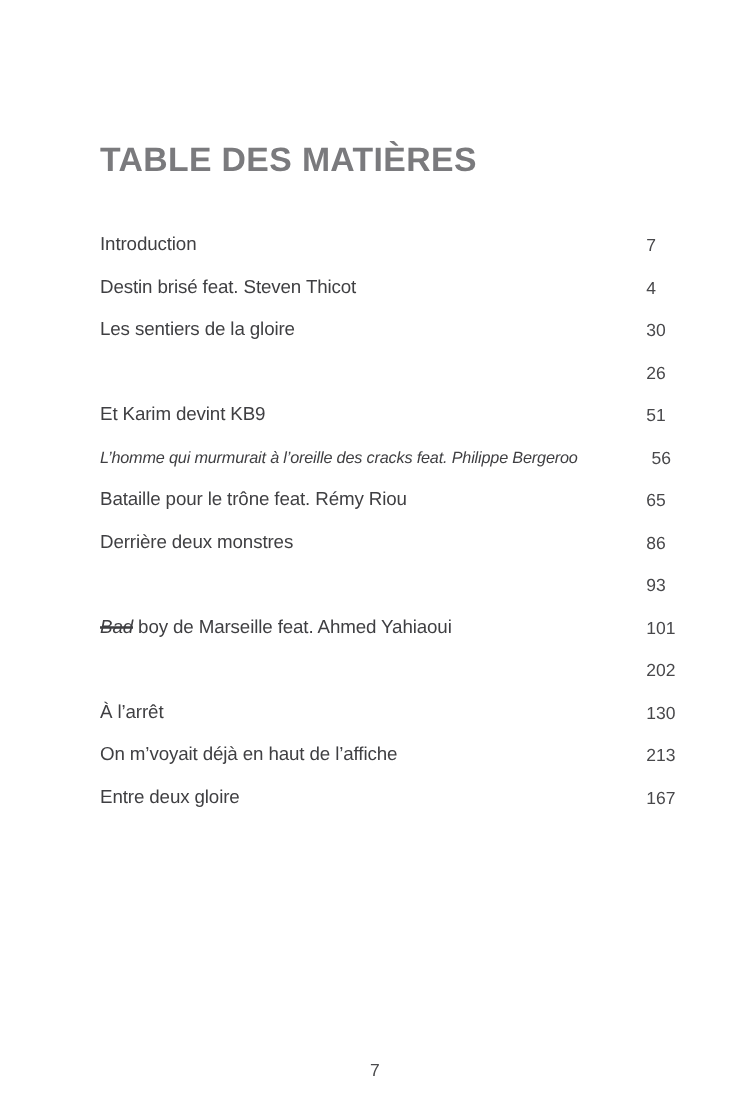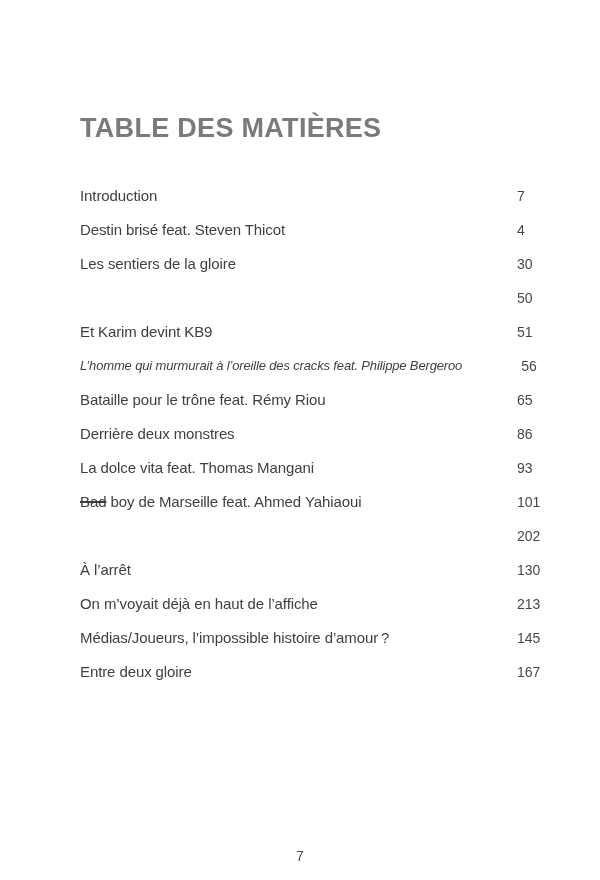--- a/index.html
+++ b/index.html
@@ -50,20 +50,21 @@
     color: #3f3f42;
   }
   .row.tight .label {
     font-size: 13px;
     letter-spacing: -0.15px;
     font-style: italic;
   }
   .struck {
     text-decoration: line-through;
     text-decoration-thickness: 1.5px;
+    font-style: italic;
   }
   .leader {
     flex: 1 1 auto;
     min-width: 0;
     height: 2px;
     margin: 0 7px 0 6px;
     transform: translateY(2px);
     background: repeating-linear-gradient(to right, #8f8f8f 0 9px, rgba(0,0,0,0) 9px 11px);
   }
   .leader.hidden {
@@ -106,21 +107,21 @@
         <span class="leader"></span>
         <span class="pagenum">4</span>
       </div>
       <div class="row">
         <span class="label">Les sentiers de la gloire</span>
         <span class="leader"></span>
         <span class="pagenum">30</span>
       </div>
       <div class="row">
         <span class="leader"></span>
-        <span class="pagenum">50</span>
+        <span class="pagenum">26</span>
       </div>
       <div class="row">
         <span class="label">Et Karim devint KB9</span>
         <span class="leader"></span>
         <span class="pagenum">51</span>
       </div>
       <div class="row tight">
         <span class="label">L’homme qui murmurait à l’oreille des cracks feat. Philippe Bergeroo</span>
         <span class="leader hidden"></span>
         <span class="pagenum">56</span>
@@ -129,21 +130,20 @@
         <span class="label">Bataille pour le trône feat. Rémy Riou</span>
         <span class="leader"></span>
         <span class="pagenum">65</span>
       </div>
       <div class="row">
         <span class="label">Derrière deux monstres</span>
         <span class="leader"></span>
         <span class="pagenum">86</span>
       </div>
       <div class="row">
-        <span class="label">La dolce vita feat. Thomas Mangani</span>
         <span class="leader"></span>
         <span class="pagenum">93</span>
       </div>
       <div class="row">
         <span class="label"><s class="struck">Bad</s> boy de Marseille feat. Ahmed Yahiaoui</span>
         <span class="leader"></span>
         <span class="pagenum">101</span>
       </div>
       <div class="row">
         <span class="leader"></span>
@@ -153,25 +153,20 @@
         <span class="label">À l’arrêt</span>
         <span class="leader"></span>
         <span class="pagenum">130</span>
       </div>
       <div class="row">
         <span class="label">On m’voyait déjà en haut de l’affiche</span>
         <span class="leader"></span>
         <span class="pagenum">213</span>
       </div>
       <div class="row">
-        <span class="label">Médias/Joueurs, l’impossible histoire d’amour ?</span>
-        <span class="leader"></span>
-        <span class="pagenum">145</span>
-      </div>
-      <div class="row">
         <span class="label">Entre deux gloire</span>
         <span class="leader"></span>
         <span class="pagenum">167</span>
       </div>
     </div>
 
   <div class="folio">7</div>
 </div>
 
 </body></html>

